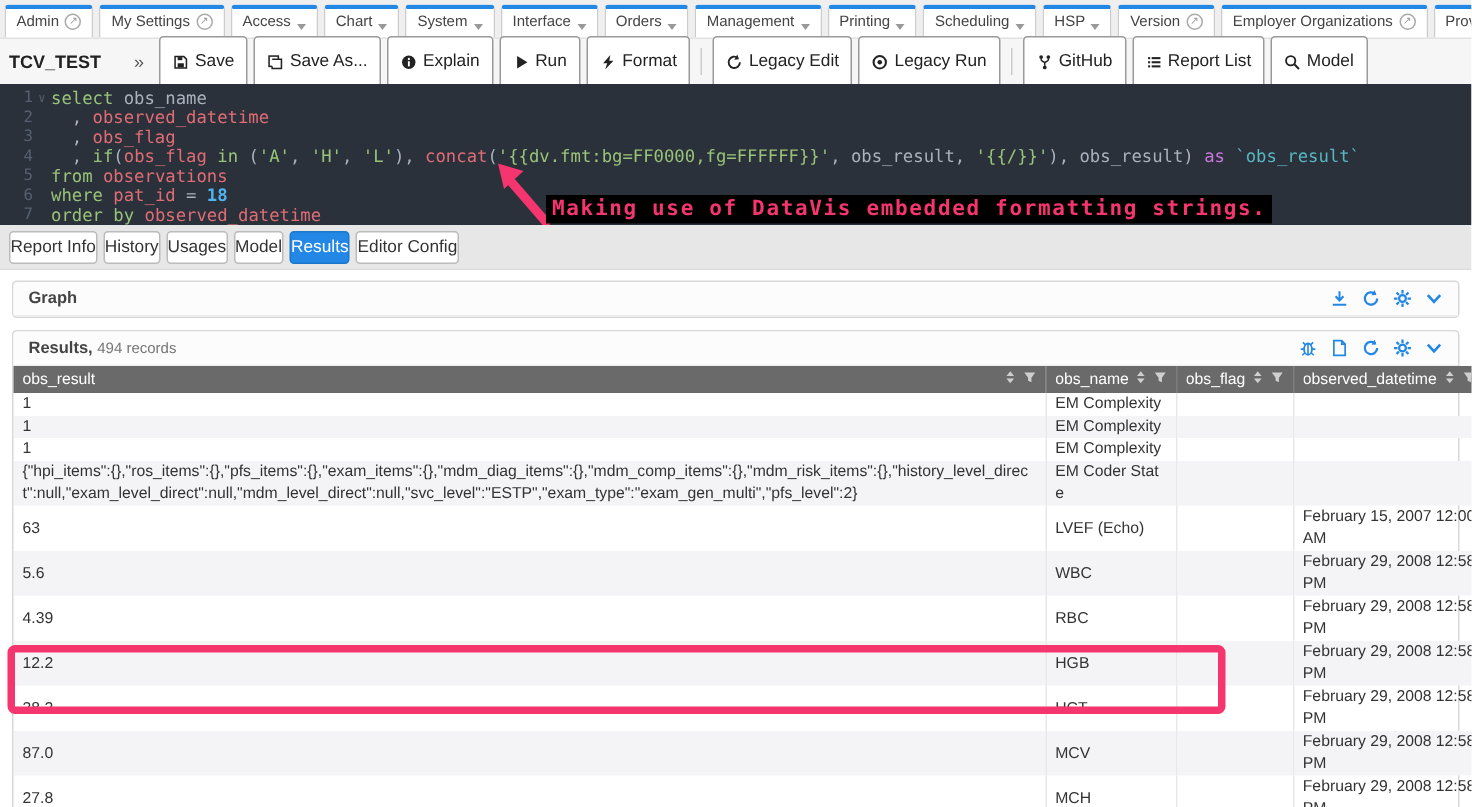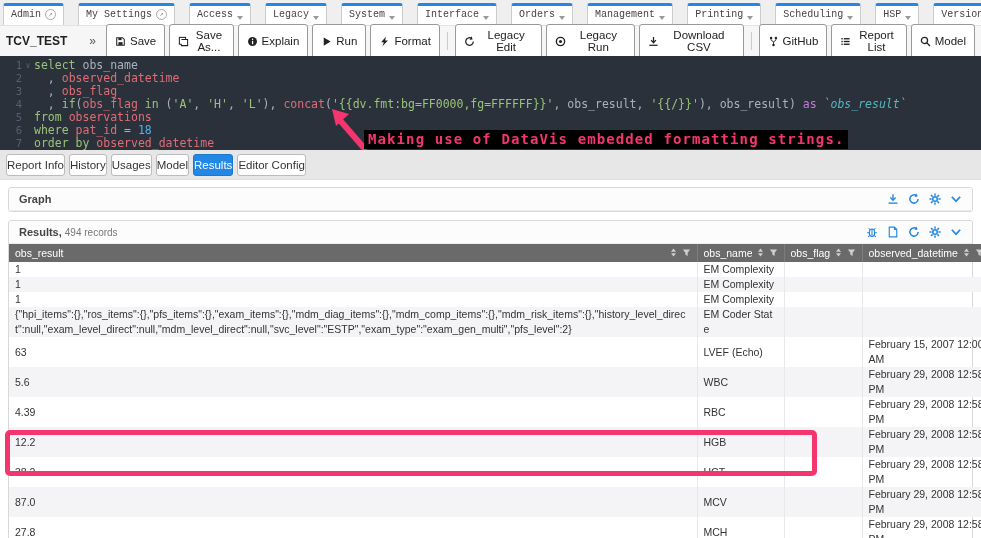--- a/index.html
+++ b/index.html
@@ -1,42 +1,42 @@
 <!DOCTYPE html>
 <html><head>
 <meta charset="utf-8">
 <style>
   * { box-sizing: border-box; margin: 0; padding: 0; }
   html,body { width: 981px; height: 538px; overflow: hidden; }
   body { font-family: "Liberation Sans", "DejaVu Sans", sans-serif; background:#fff; position:relative; font-size:11px; color:#333; }
 
   
-  .nav-bar { height:26px; background:#efefef; border-bottom:1px solid #e2e2e2; display:flex; align-items:flex-end; padding:0 3px; gap:14px; white-space:nowrap; overflow:hidden;font-family:Liberation Mono, monospace; }
+  .nav-bar { height:26px; background:#efefef; border-bottom:1px solid #e2e2e2; display:flex; align-items:flex-end; padding:0 3px; gap:4px; white-space:nowrap; overflow:hidden; }
   .nav-tab { display:inline-flex; align-items:center; gap:4px; background:#fff; border:1px solid #ccc; border-bottom:none; border-top:3px solid #2287e5; border-radius:3px 3px 0 0; padding:2px 7px 4px 7px; font-size:10px; color:#444; height:22px; cursor:pointer; }
   .popout { width:11px; height:11px; border:1px solid #aaa; border-radius:50%; font-size:7px; color:#999; display:inline-flex; align-items:center; justify-content:center; line-height:1; }
   .caret-mini { width:0; height:0; border-left:3px solid transparent; border-right:3px solid transparent; border-top:4px solid #999; align-self:flex-end; margin-bottom:1px; }
 
   
   .toolbar { height:30px; background:#f6f6f6; display:flex; align-items:center; padding:0 6px; gap:4px; }
   .report-name { font-weight:bold; font-size:12px; color:#222; margin-right:18px; }
   .expander { color:#555; font-size:12px; margin-right:6px; cursor:pointer; }
   .btn-group { display:flex; gap:4px; align-items:center; }
   .tb-btn { display:inline-flex; align-items:center; gap:4px; background:#fff; border:1px solid #999; border-radius:3px; padding:3px 8px; font-size:11.5px; color:#222; font-family:inherit; cursor:pointer; height:35px; }
   .tb-btn svg { width:11px; height:11px; display:block; }
   .tb-sep { width:1px; height:18px; background:#ccc; margin:0 3px; }
 
   
   .editor { height:94px; background:#2b313a; position:relative; padding-top:3px; font-family:"DejaVu Sans Mono","Liberation Mono",monospace; font-size:11.5px; overflow:hidden; }
   .code-line { display:flex; line-height:13px; height:13px; white-space:pre; }
   .ln { width:22px; text-align:right; color:#566072; flex:none; font-size:10.5px; }
   .fold { width:12px; color:#566072; font-size:8px; text-align:center; flex:none; }
   .nofold { width:12px; flex:none; }
   .tk-kw { color:#98c379;text-align:center; } .tk-id { color:#e06c75; } .tk-plain { color:#a8b1bd; }
-  .tk-str { color:#98c379; } .tk-fn { color:#e06c75; } .tk-num { color:#4fb3ef; }
-  .tk-as { color:#c678dd; } .tk-bt { color:#56b6c2;font-style:italic; }
+  .tk-str { color:#98c379; } .tk-fn { color:#e06c75; } .tk-num { color:#4fb3ef;font-weight:bold; }
+  .tk-as { color:#c678dd; } .tk-bt { color:#56b6c2; }
 
   
   .anno-arrow { position:absolute; left:330px; top:108px; width:38px; height:42px; pointer-events:none; }
   .anno-note { position:absolute; left:364px; top:130px; background:#000000; color:#f5356e; font-family:"DejaVu Sans Mono","Liberation Mono",monospace; font-weight:bold; font-size:14px; letter-spacing:1.1px; padding:1px 4px 2px 4px; white-space:nowrap; }
 
   
   .tabs-bar { height:30px; background:#e7e7e7; display:flex; align-items:center; padding:0 6px; gap:4px; border-bottom:1px solid #ddd; }
   .tab { background:#fff; border:1px solid #bbb; border-radius:3px; padding:4px 0; font-size:11.5px; color:#333; font-family:inherit; cursor:pointer; }
   .tab.active { background:#2287e5; border-color:#1c78cc; color:#fff; }
 
@@ -75,21 +75,21 @@
     </div>
     <div class="nav-tab">
       <span>My Settings</span>
       <span class="popout">↗</span>
     </div>
     <div class="nav-tab">
       <span>Access</span>
       <span class="caret-mini"></span>
     </div>
     <div class="nav-tab">
-      <span>Legacy</span>
+      <span>Chart</span>
       <span class="caret-mini"></span>
     </div>
     <div class="nav-tab">
       <span>System</span>
       <span class="caret-mini"></span>
     </div>
     <div class="nav-tab">
       <span>Interface</span>
       <span class="caret-mini"></span>
     </div>
@@ -188,29 +188,20 @@
         <span>Legacy Edit</span>
       </button>
       <button class="tb-btn">
         <span>
           <svg viewBox="0 0 16 16">
             <circle cx="8" cy="8" r="6" fill="none" stroke="currentColor" stroke-width="2"></circle>
             <circle cx="8" cy="8" r="2.2" fill="currentColor"></circle>
           </svg>
         </span>
         <span>Legacy Run</span>
-      </button>
-      <button class="tb-btn">
-        <span>
-          <svg viewBox="0 0 16 16">
-            <path d="M8 1.5v7.5M4.5 6 8 9.8 11.5 6" fill="none" stroke="currentColor" stroke-width="1.8"></path>
-            <path d="M2 13.5h12" stroke="currentColor" stroke-width="1.8"></path>
-          </svg>
-        </span>
-        <span>Download CSV</span>
       </button>
     </div>
     <div class="tb-sep"></div>
     <div class="btn-group">
       <button class="tb-btn">
         <span>
           <svg viewBox="0 0 16 16">
             <circle cx="4.5" cy="3" r="1.8" fill="currentColor"></circle>
             <circle cx="11.5" cy="3" r="1.8" fill="currentColor"></circle>
             <circle cx="8" cy="13" r="1.8" fill="currentColor"></circle>

